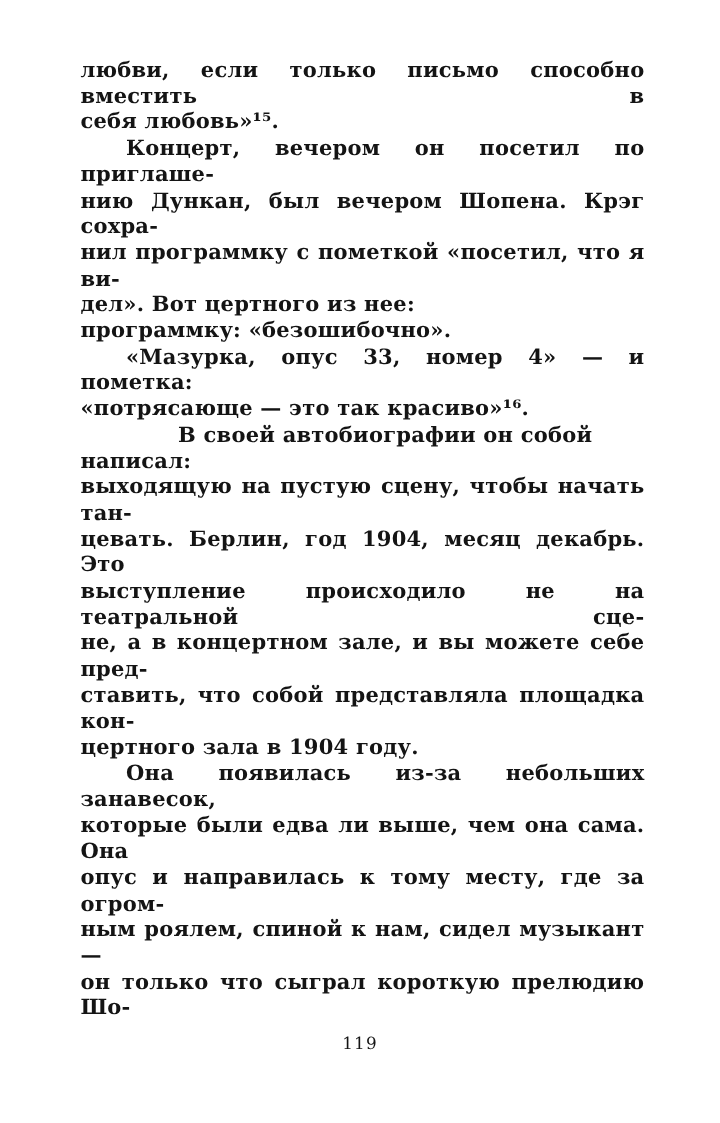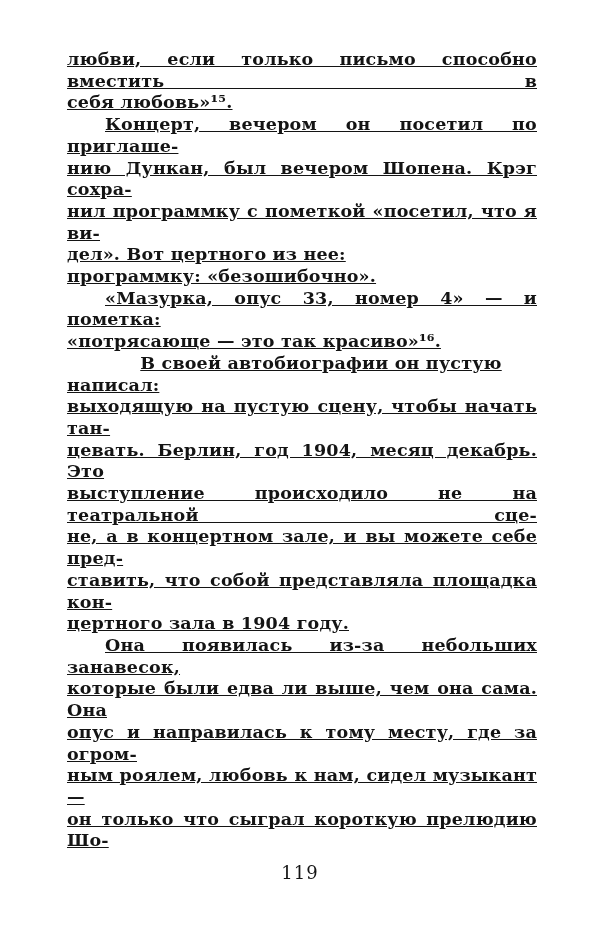--- a/index.html
+++ b/index.html
@@ -30,37 +30,36 @@
     font-size: 17.5px;
     font-weight: 700;
     line-height: 21.7px;
     letter-spacing: 0.2px;
   }
   .para { margin: 0; padding: 0; }
   .line {
     text-align: justify;
     text-align-last: justify;
     white-space: normal;
-    text-decoration: underline;
   }
   .line.last {
     text-align: center;
     text-align-last: left;
   }
   .line.indent {
     text-indent: 38px;
   }
   .page-number {
     position: absolute;
     left: 0;
     top: 862px;
     width: 600px;
     text-align: center;
     color: #141414;
-    font-size: 18px;
+    font-size: 14px;
     font-weight: 500;
     letter-spacing: 1px;
   }
 </style>
 </head>
 <body>
 
 <div class="page">
   <div class="text-block">
 
@@ -79,37 +78,37 @@
     <div class="para">
       <div class="line last">программку: «безошибочно».</div>
     </div>
 
     <div class="para">
       <div class="line indent">«Мазурка, опус 33, номер 4» — и пометка:</div>
       <div class="line last">«потрясающе — это так красиво»¹⁶.</div>
     </div>
 
     <div class="para">
-      <div class="line last indent">В своей автобиографии он пустую написал:</div>
+      <div class="line last indent">В своей автобиографии он собой написал:</div>
     </div>
 
     <div class="para">
       <div class="line">выходящую на пустую сцену, чтобы начать тан-</div>
       <div class="line">цевать. Берлин, год 1904, месяц декабрь. Это</div>
       <div class="line">выступление происходило не на театральной сце-</div>
       <div class="line">не, а в концертном зале, и вы можете себе пред-</div>
       <div class="line">ставить, что собой представляла площадка кон-</div>
       <div class="line last">цертного зала в 1904 году.</div>
     </div>
 
     <div class="para">
       <div class="line indent">Она появилась из-за небольших занавесок,</div>
       <div class="line">которые были едва ли выше, чем она сама. Она</div>
       <div class="line">опус и направилась к тому месту, где за огром-</div>
-      <div class="line">ным роялем, любовь к нам, сидел музыкант —</div>
+      <div class="line">ным роялем, спиной к нам, сидел музыкант —</div>
       <div class="line">он только что сыграл короткую прелюдию Шо-</div>
 
     </div>
 
   </div>
 
   <div class="page-number">119</div>
 </div>
 
 </body></html>

